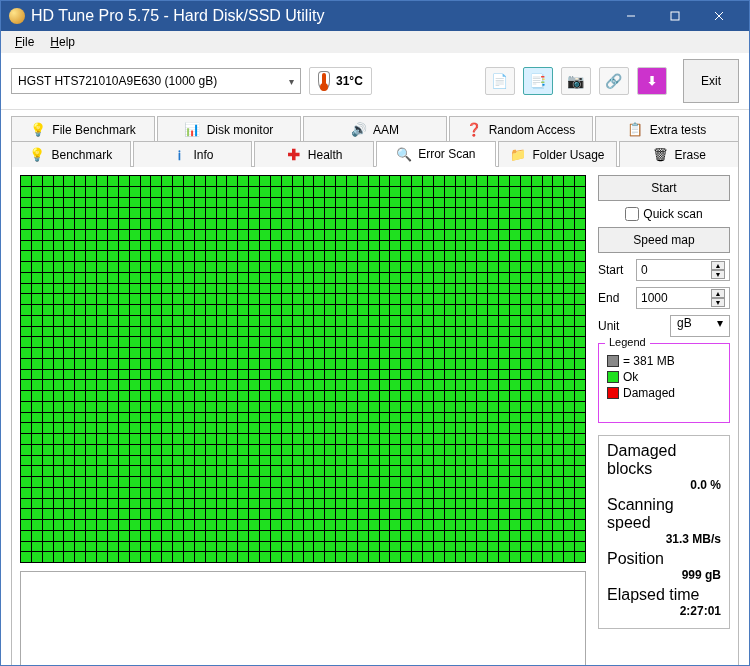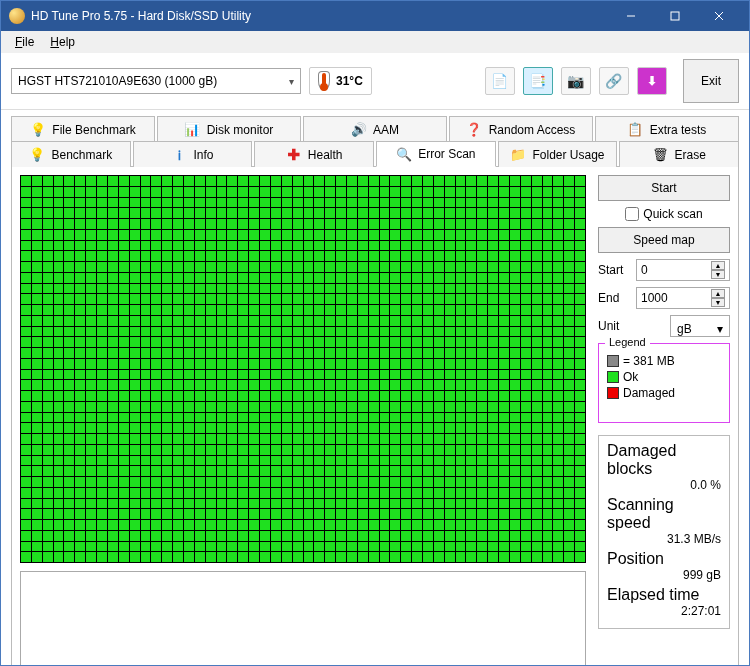--- a/index.html
+++ b/index.html
@@ -1,21 +1,21 @@
 <!DOCTYPE html>
 <html><head>
 <meta charset="utf-8">
 <style>
 * { box-sizing: border-box; margin: 0; padding: 0; font-family: "Segoe UI", Tahoma, sans-serif; font-size: 12px; }
 body { background: #fff; width: 750px; height: 666px; border: 1px solid #4a7abe; overflow: hidden; }
 
 
 .titlebar { height: 30px; background: #2b5797; color: #fff; display: flex; align-items: center; padding: 0 8px; }
 .titlebar .icon { width: 16px; height: 16px; background: radial-gradient(circle at 30% 30%, #ffe48a, #d08a20); border-radius: 50%; margin-right: 6px; }
-.titlebar .title { flex: 1; font-size: 12px; }
+.titlebar .title { flex: 1; font-size: 16px; }
 .titlebar .winbtn { width: 44px; height: 30px; display: flex; align-items: center; justify-content: center; cursor: pointer; }
 
 
 .menubar { height: 22px; display: flex; align-items: center; padding: 0 6px; background: #f0f0f0; }
 .menubar .menu { padding: 2px 8px; cursor: pointer; text-align: center; }
 .menubar .menu u { text-decoration: underline; }
 
 
 .toolrow { display: flex; align-items: center; padding: 6px 10px; gap: 8px; border-bottom: 1px solid #ddd; }
 .drive-select { flex: 0 0 290px; height: 26px; border: 1px solid #aaa; background: #fff; display: flex; align-items: center; justify-content: space-between; padding: 0 6px; cursor: pointer; }
@@ -48,34 +48,34 @@
 
 .side { flex: 1; display: flex; flex-direction: column; gap: 6px; }
 .btn { height: 26px; border: 1px solid #999; background: #f0f0f0; cursor: pointer; }
 .chk { display: flex; align-items: center; gap: 4px; justify-content: center; }
 .chk input { width: 14px; height: 14px; }
 .field { display: flex; align-items: center; gap: 4px; }
 .field label { width: 34px; }
 .numinput { flex: 1; height: 22px; border: 1px solid #aaa; padding: 0 4px; display: flex; align-items: center; justify-content: space-between; }
 .spin { display: flex; flex-direction: column; }
 .spin span { width: 14px; height: 9px; border: 1px solid #999; background: #eee; font-size: 7px; text-align: center; line-height: 7px; cursor: pointer; }
-.selectbox { height: 22px; border: 1px solid #aaa; display: flex; align-items: flex-end; justify-content: space-between; padding: 0 6px; width: 60px; cursor: pointer; margin-left: auto; gap: 20px; }
+.selectbox { height: 22px; border: 1px solid #aaa; display: flex; align-items: flex-start; justify-content: space-between; padding: 0 6px; width: 60px; cursor: pointer; margin-left: auto; gap: 20px; }
 
 .group { border: 1px solid #d946ef; padding: 8px 8px 20px 8px; position: relative; }
 .group .legend { position: absolute; top: -8px; left: 6px; background: #fff; padding: 0 4px; font-size: 11px; }
 .legrow { display: flex; align-items: center; gap: 4px; margin: 2px 0; font-size: 12px; }
 .sw { width: 12px; height: 12px; border: 1px solid #333; }
 .sw.gray { background: #888; }
 .sw.green { background: #1fe01f; }
 .sw.red { background: #e00; }
 
 .stats { border: 1px solid #bbb; padding: 6px 8px; margin-top: 6px; }
 .stats .row { display: flex; flex-direction: column; margin-bottom: 4px; }
 .stats .row .lbl { font-size: 16px; }
-.stats .row .val { font-weight: normal; text-align: right; }
+.stats .row .val { font-weight: bold; text-align: right; }
 
 
 .ico-copy::before { content:"📄"; font-size:14px;}
 .ico-copy2::before { content:"📑"; font-size:14px;}
 .ico-cam::before { content:"📷"; font-size:14px;}
 .ico-link::before { content:"🔗"; font-size:14px;}
 .ico-dl::before { content:"⬇"; color:#fff; background:#c3c; padding:0 3px; font-weight:bold;}
 .ico-bulb::before{content:"💡";font-size:13px;}
 .ico-chart::before{content:"📊";font-size:13px;}
 .ico-speaker::before{content:"🔊";font-size:13px;}

